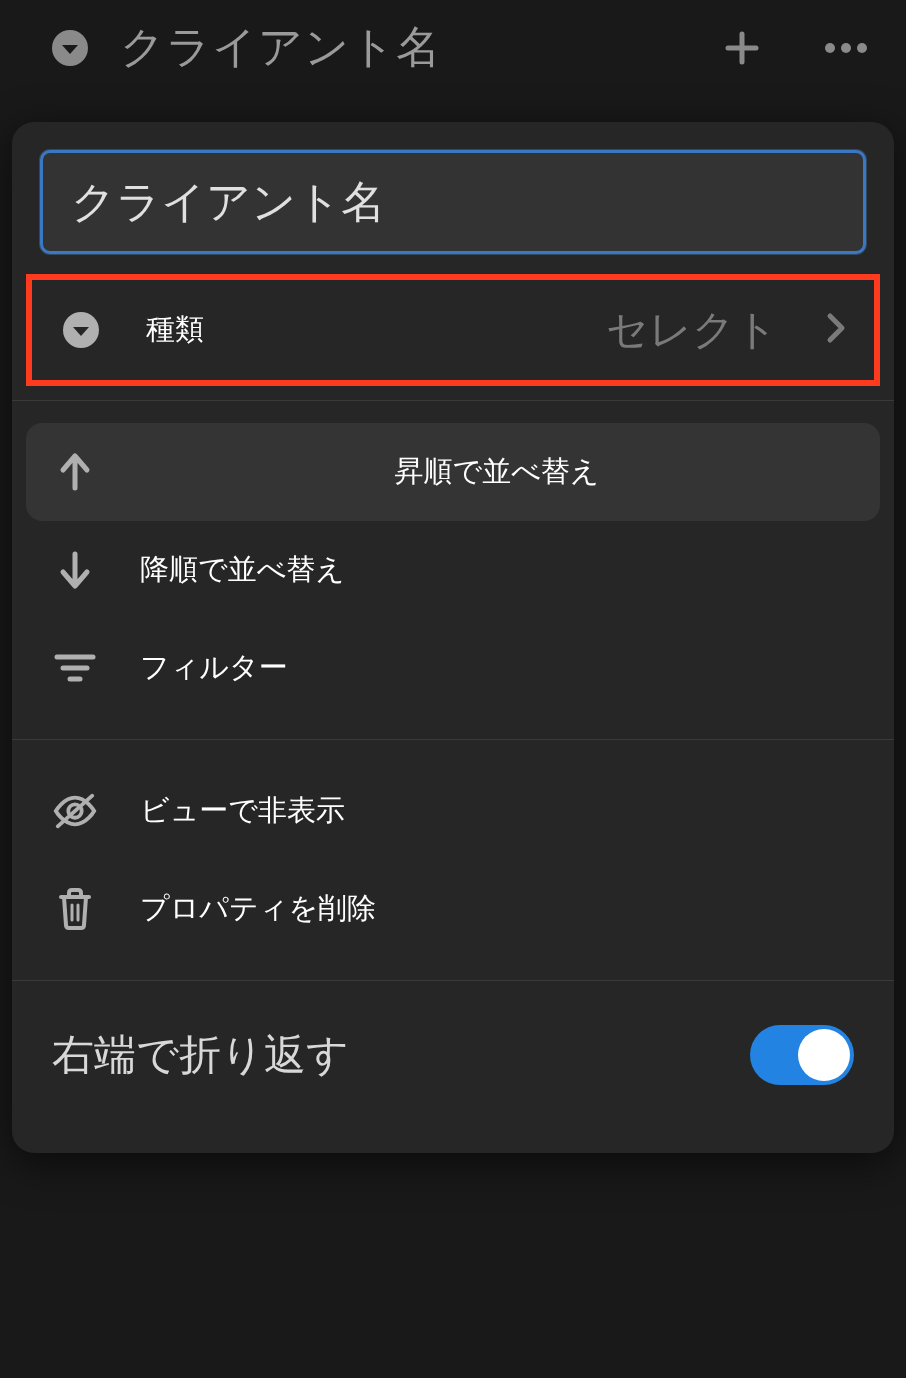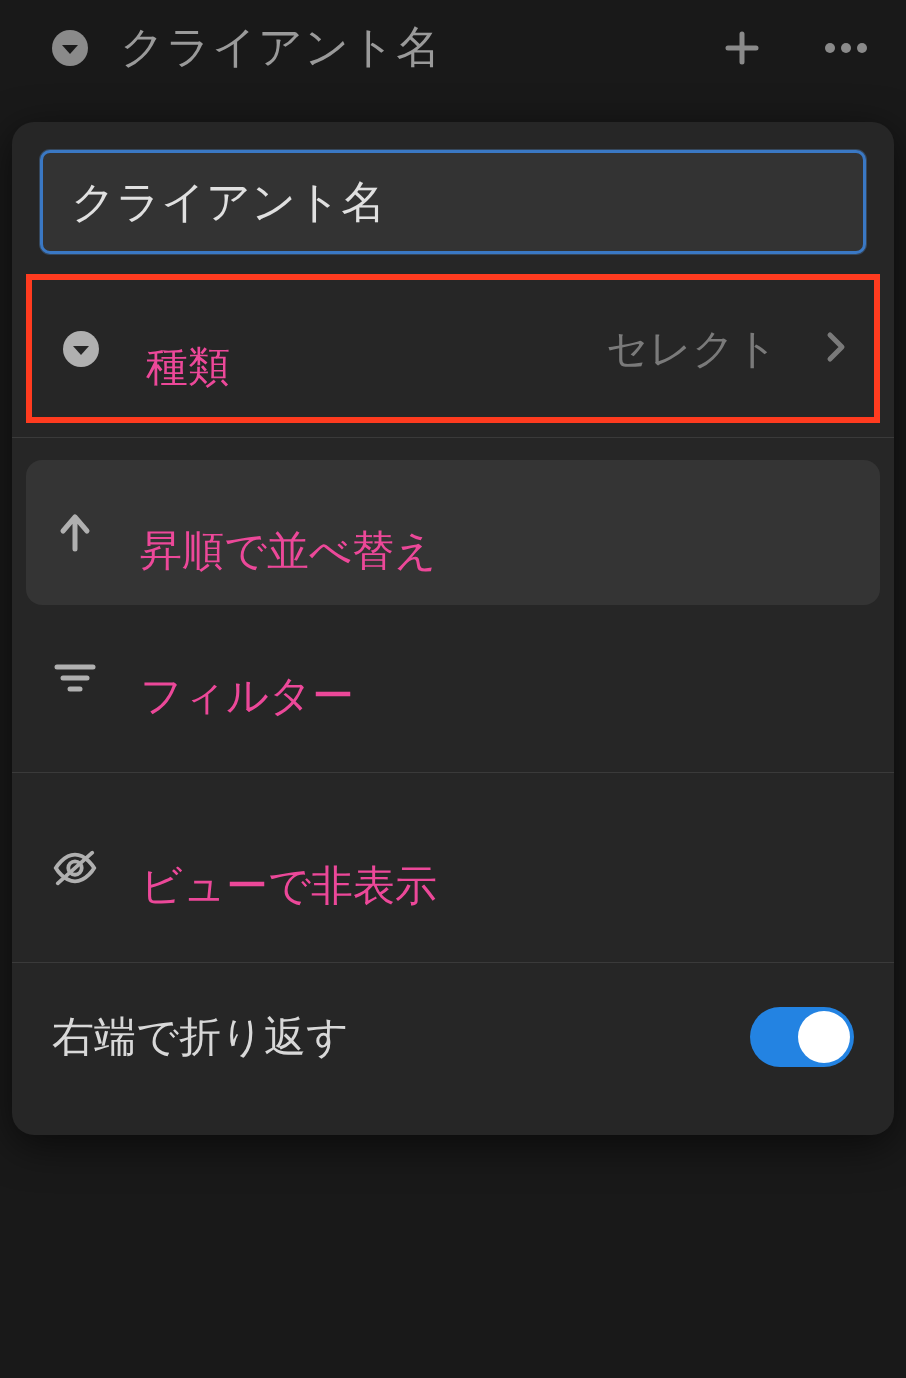--- a/index.html
+++ b/index.html
@@ -87,36 +87,36 @@
     .menu-item.highlighted-red {
       border: 6px solid #ff3b1f;
       margin: 2px 14px 4px 14px;
       padding: 22px 26px;
     }
     .menu-item.hovered {
       background: #343434;
       border-radius: 16px;
       margin: 0 14px;
       padding: 26px 26px;
+      text-align: center;
     }
     .menu-icon {
       width: 46px;
       height: 46px;
       display: flex;
       align-items: center;
       justify-content: center;
       flex-shrink: 0;
       color: #b0b0b0;
     }
     .menu-label {
-      font-size: 42px;
-      color: #ec4899;
+      font-size: 29px;
+      color: #ffffff;
       flex: 1;
       font-weight: 400;
-      margin-top: 37px;
     }
     .menu-value {
       font-size: 42px;
       color: #7a7a7a;
       margin-right: 4px;
       text-align: right;
     }
     .chevron {
       color: #7a7a7a;
     }
@@ -209,20 +209,28 @@
   <div class="section">
     <div class="menu-item hovered">
       <span class="menu-icon">
         <svg width="40" height="44" viewBox="0 0 40 44">
             <path d="M20 38 V8 M8 20 L20 6 L32 20" stroke="#b0b0b0" stroke-width="5" fill="none" stroke-linecap="round" stroke-linejoin="round"></path>
           </svg>
       </span>
       <span class="menu-label">昇順で並べ替え</span>
     </div>
 
+    <div class="menu-item">
+      <span class="menu-icon">
+        <svg width="40" height="44" viewBox="0 0 40 44">
+            <path d="M20 6 V36 M8 24 L20 38 L32 24" stroke="#b0b0b0" stroke-width="5" fill="none" stroke-linecap="round" stroke-linejoin="round"></path>
+          </svg>
+      </span>
+      <span class="menu-label">降順で並べ替え</span>
+    </div>
 
     <div class="menu-item">
       <span class="menu-icon">
         <svg width="44" height="38" viewBox="0 0 44 38">
           <line x1="4" y1="8" x2="40" y2="8" stroke="#b0b0b0" stroke-width="5" stroke-linecap="round"></line>
           <line x1="10" y1="19" x2="34" y2="19" stroke="#b0b0b0" stroke-width="5" stroke-linecap="round"></line>
           <line x1="17" y1="30" x2="27" y2="30" stroke="#b0b0b0" stroke-width="5" stroke-linecap="round"></line>
         </svg>
       </span>
       <span class="menu-label">フィルター</span>
@@ -236,20 +244,32 @@
       <span class="menu-icon">
         <svg width="48" height="40" viewBox="0 0 48 40">
           <path d="M4 20 C4 20 12 6 24 6 C36 6 44 20 44 20 C44 20 36 34 24 34 C12 34 4 20 4 20 Z" stroke="#b0b0b0" stroke-width="4" fill="none"></path>
           <circle cx="24" cy="20" r="7" stroke="#b0b0b0" stroke-width="4" fill="none"></circle>
           <line x1="6" y1="36" x2="42" y2="4" stroke="#b0b0b0" stroke-width="4" stroke-linecap="round"></line>
         </svg>
       </span>
       <span class="menu-label">ビューで非表示</span>
     </div>
 
+    <div class="menu-item">
+      <span class="menu-icon">
+        <svg width="40" height="44" viewBox="0 0 40 44">
+          <path d="M6 10 H34" stroke="#b0b0b0" stroke-width="4" stroke-linecap="round"></path>
+          <path d="M14 10 V6 C14 4 15 3 17 3 H23 C25 3 26 4 26 6 V10" stroke="#b0b0b0" stroke-width="4" fill="none" stroke-linecap="round"></path>
+          <path d="M9 10 L11 38 C11 40 12 41 14 41 H26 C28 41 29 40 29 38 L31 10" stroke="#b0b0b0" stroke-width="4" fill="none" stroke-linecap="round"></path>
+          <line x1="17" y1="18" x2="17" y2="33" stroke="#b0b0b0" stroke-width="3" stroke-linecap="round"></line>
+          <line x1="23" y1="18" x2="23" y2="33" stroke="#b0b0b0" stroke-width="3" stroke-linecap="round"></line>
+        </svg>
+      </span>
+      <span class="menu-label">プロパティを削除</span>
+    </div>
   </div>
 
   <div class="divider"></div>
 
   <div class="toggle-row">
     <span class="toggle-label">右端で折り返す</span>
     <div class="toggle">
       <div class="toggle-knob"></div>
     </div>
   </div>

